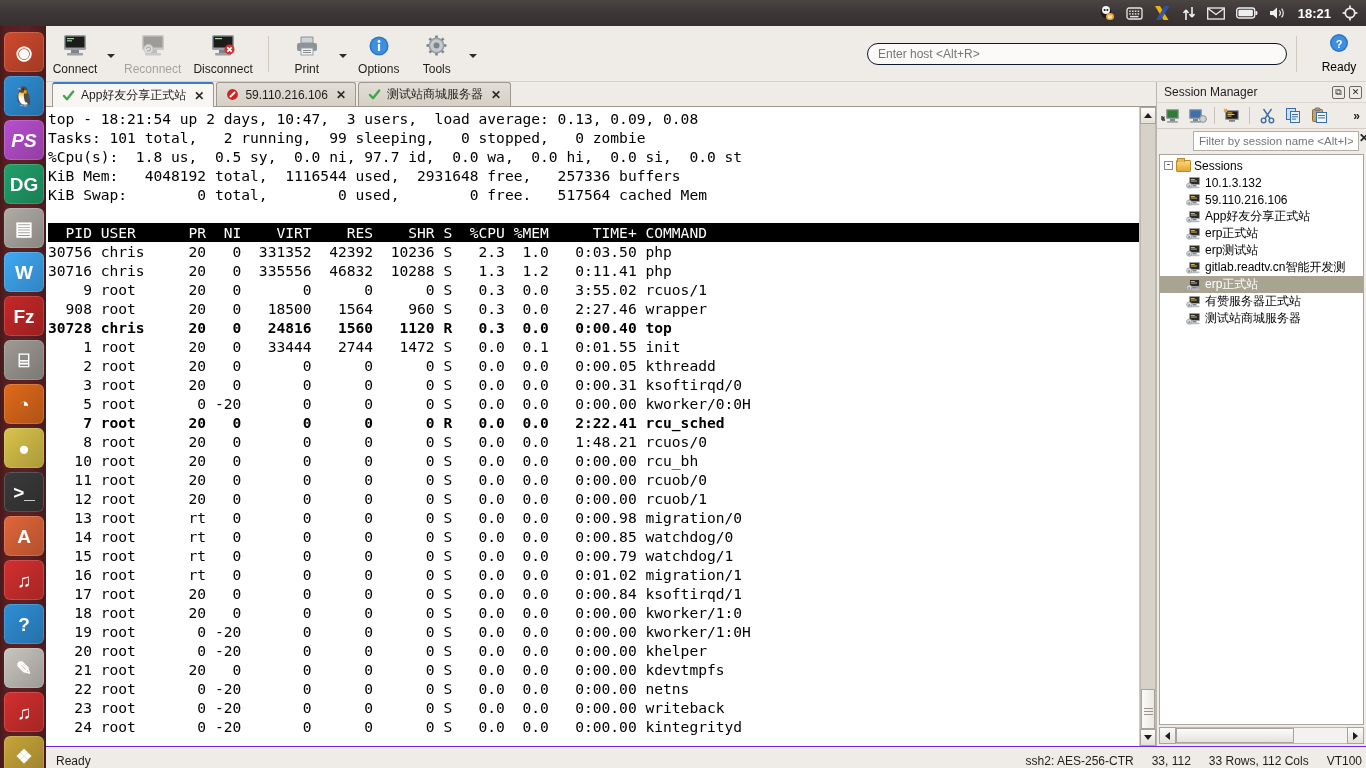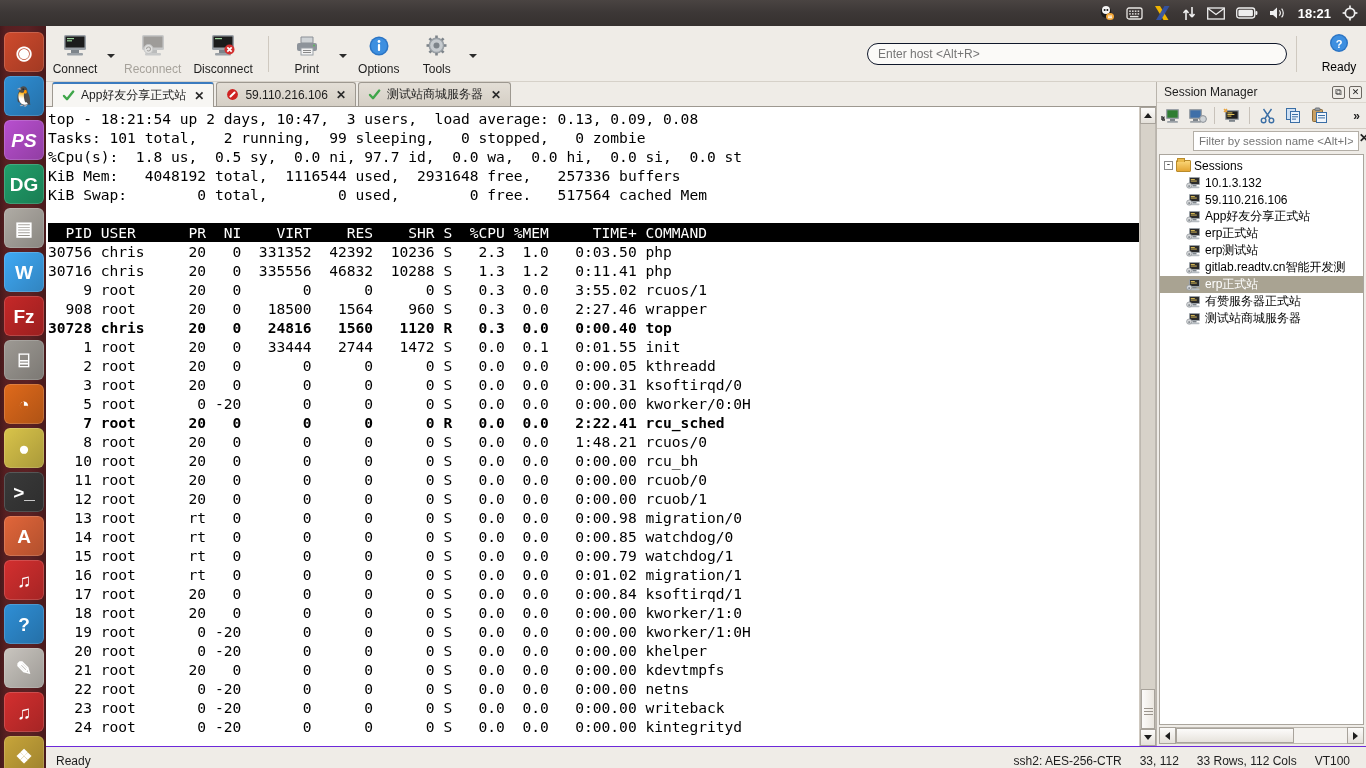--- a/index.html
+++ b/index.html
@@ -241,21 +241,21 @@
     position:absolute; top:0; bottom:0;
     background: linear-gradient(to bottom,#fcfbfa,#e7e3dc); border:1px solid #a8a39b;
   }
 
   
   #statusbar {
     height: 22px; background: #efece7; border-top: 1px solid #6d28d9;
     display: flex; align-items: flex-end; font-size: 12px; color: #1d1d1d;
   }
   #statusbar .ready { margin-left: 10px; }
-  #statusbar .right { margin-left: auto; display: flex; gap: 18px; padding-right: 16px; }
+  #statusbar .right { margin-left: auto; display: flex; gap: 18px; padding-right: 4px; }
 </style>
 </head>
 <body>
 
 <div id="top-panel">
   <div id="tray">
     <div class="tray-item">
       <svg width="16" height="16" viewBox="0 0 16 16">
           <ellipse cx="7" cy="7" rx="5.2" ry="6" fill="#1b1b1b"></ellipse>
           <ellipse cx="7" cy="5" rx="4" ry="4" fill="#f5f5f5"></ellipse>

